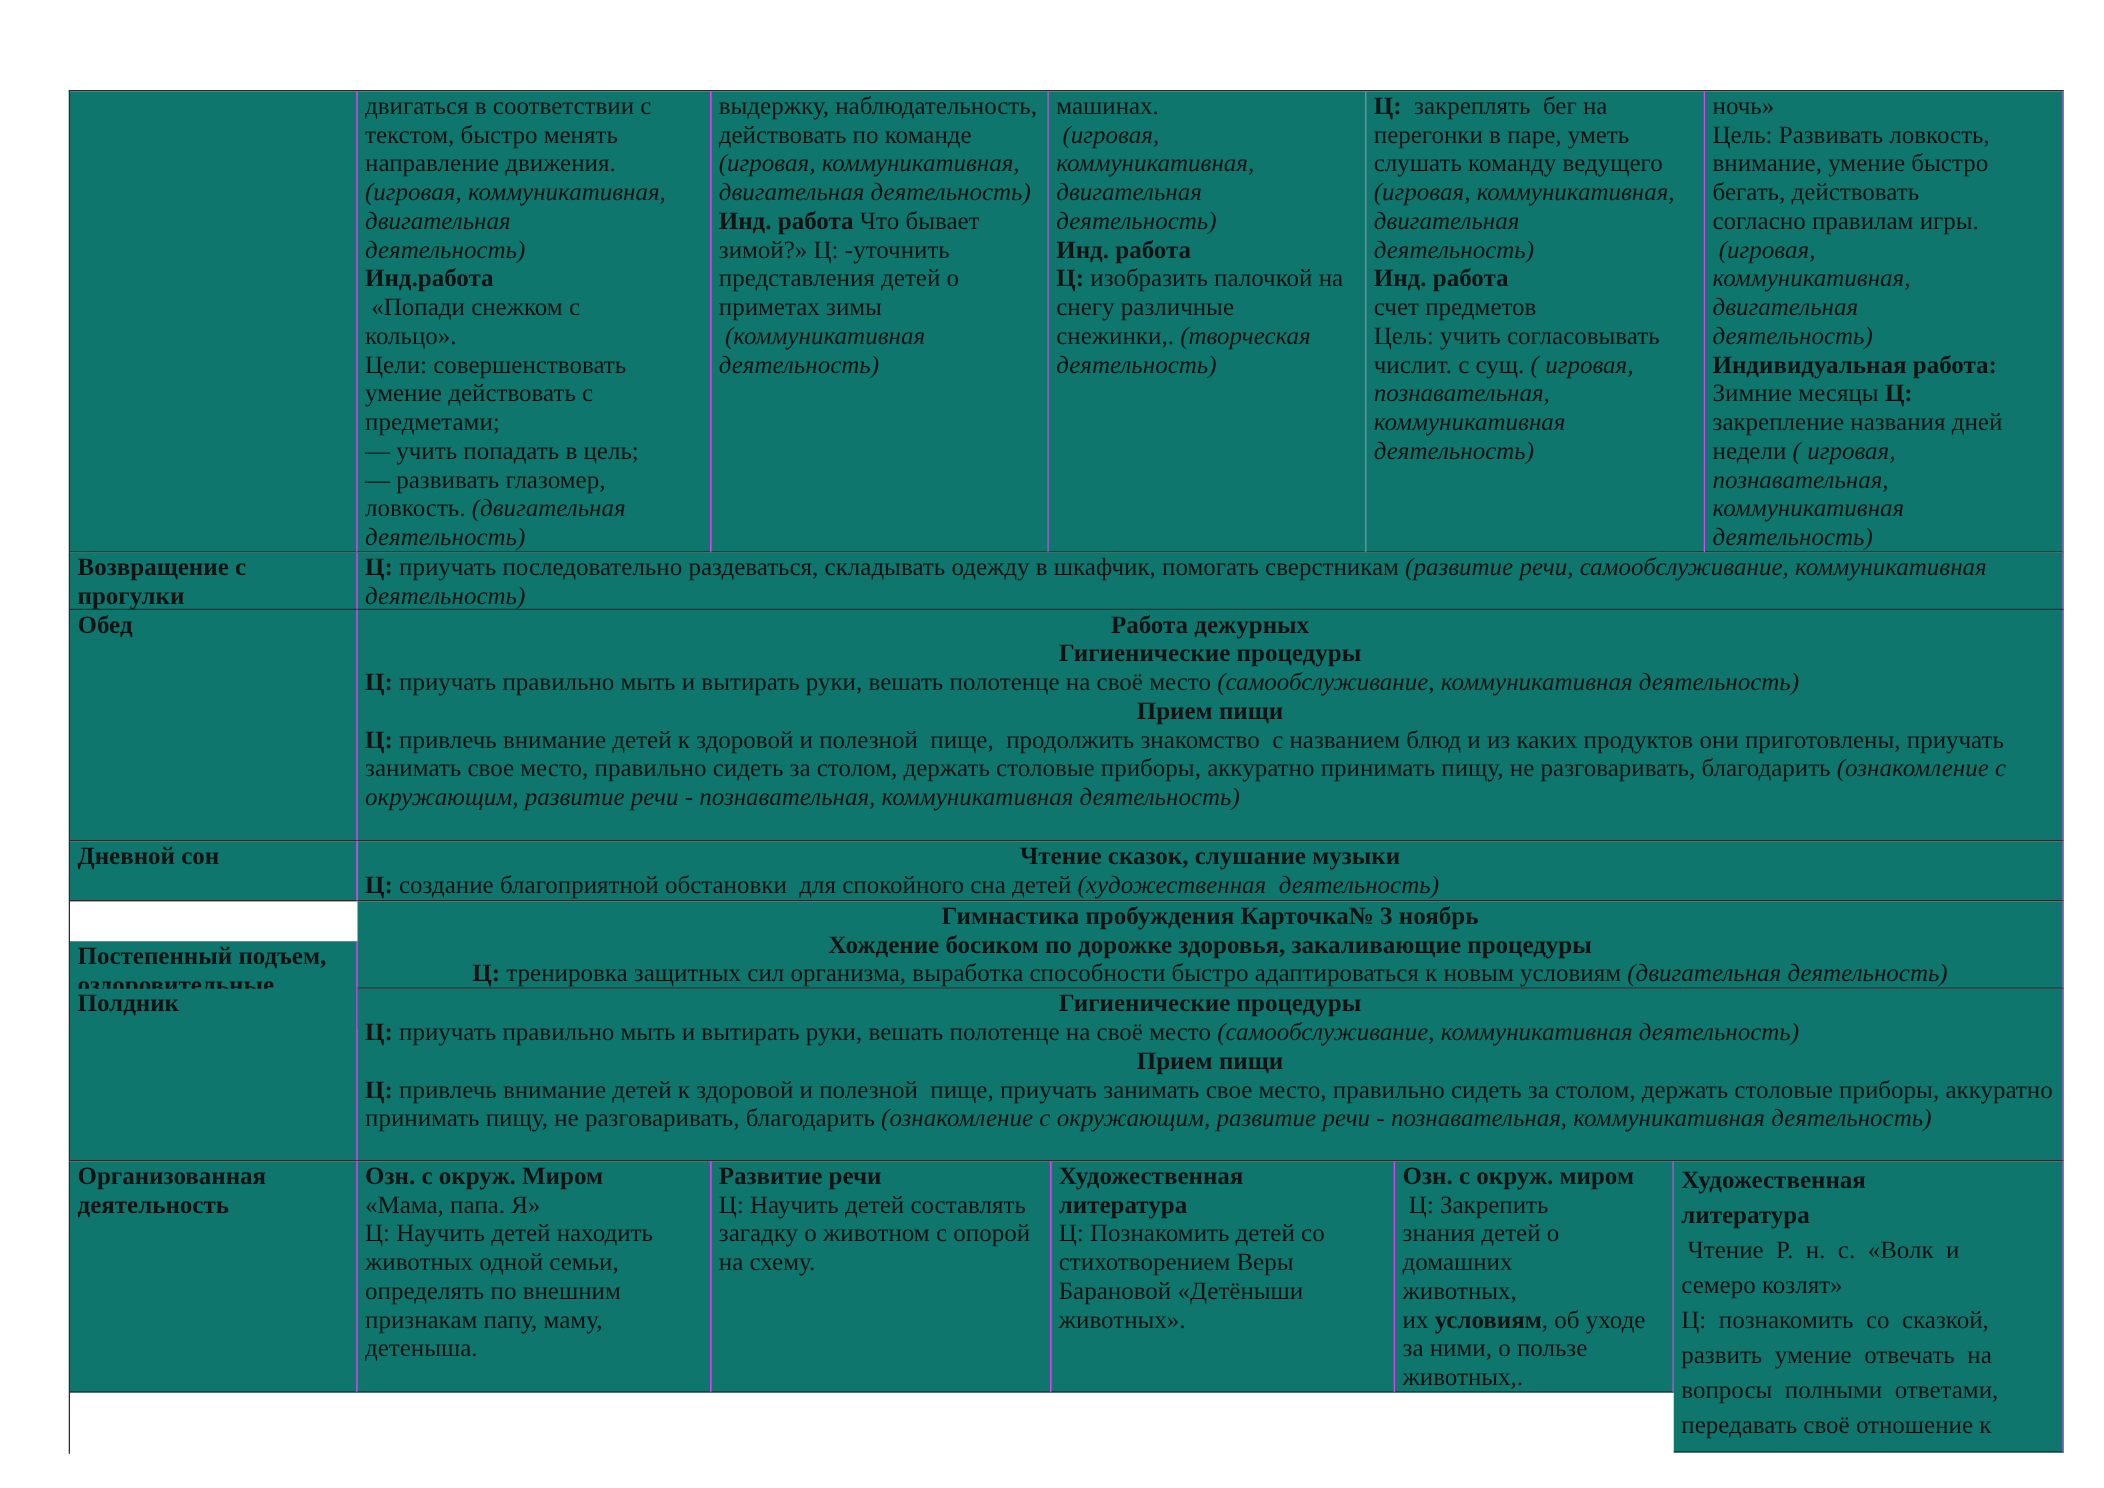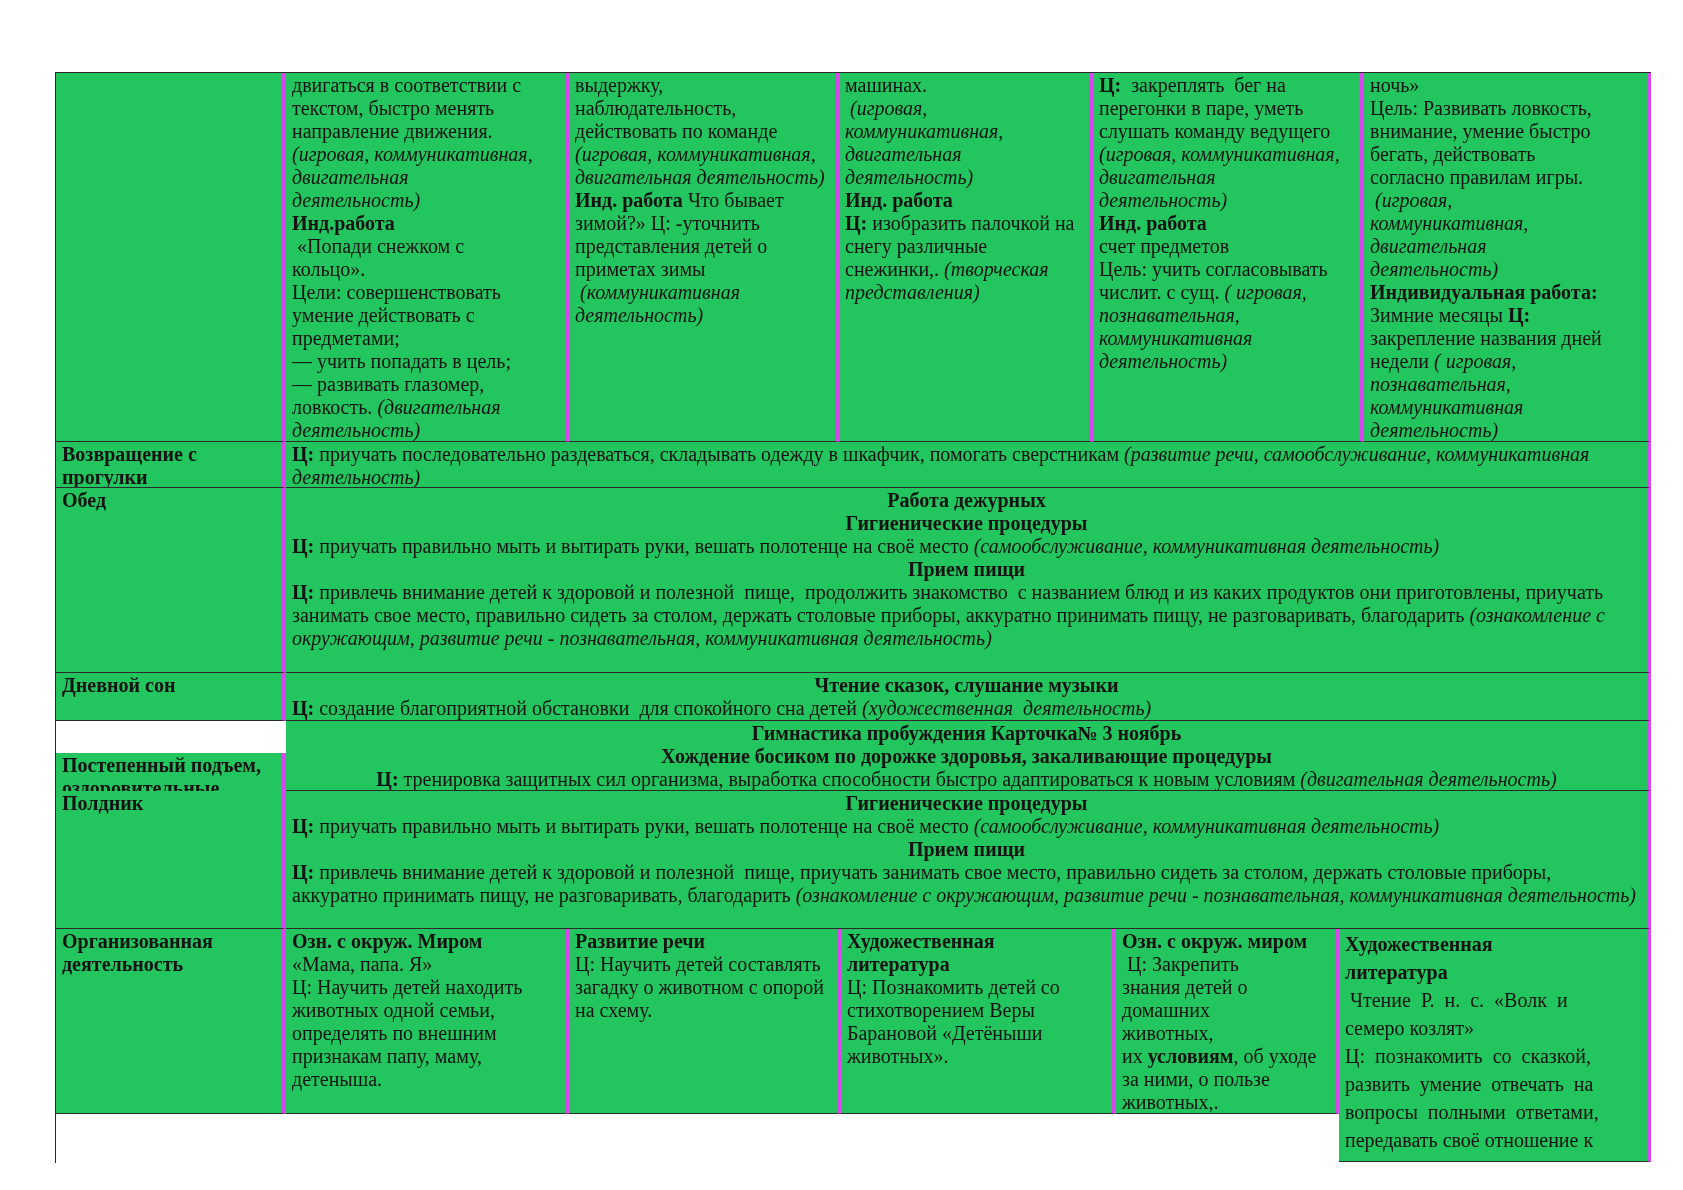--- a/index.html
+++ b/index.html
@@ -6,22 +6,22 @@
   .page{
     position:relative;width:1683px;height:1190px;background:#ffffff;
     font-family:"Liberation Serif","DejaVu Serif",serif;
     font-size:20px;line-height:23px;color:#121212;overflow:hidden;
   }
   .tbl{position:absolute;box-sizing:border-box;}
   .tbl-top{border-top:1px solid #2b2b2b;border-left:1px solid #2b2b2b;}
   .tbl-bottom{border-left:1px solid #2b2b2b;}
   .cell{
     position:absolute;box-sizing:border-box;
-    border-right:4px solid #d946ef;border-bottom:1px solid #2b2b2b;
-    padding:1px 6px 0 6px;overflow:hidden;background:#22c55e;
+    border-right:1px solid #d946ef;border-bottom:1px solid #2b2b2b;
+    padding:1px 6px 0 6px;overflow:hidden;background:#0f766e;
   }
   .label-cell{font-weight:bold;}
   .tblock{white-space:pre-wrap;margin:0;}
   .seg-b{font-weight:bold;}
   .seg-i{font-style:italic;}
   .wide-lh{line-height:28px;}
 </style>
 </head>
 <body>
 
@@ -61,21 +61,21 @@
       <div class="cell" style="left: 783px; top: 0px; width: 254px; height: 369px;">
         <div class="tblock" style="text-align: left;"><span>машинах.
 </span><span class="seg-i"> (игровая,
 коммуникативная,
 двигательная
 деятельность)</span><span>
 </span><span class="seg-b">Инд. работа</span><span>
 </span><span class="seg-b">Ц:</span><span> изобразить палочкой на
 снегу различные
 снежинки,. </span><span class="seg-i">(творческая
-представления)</span></div>
+деятельность)</span></div>
       </div>
       <div class="cell" style="left: 1037px; top: 0px; width: 271px; height: 369px;">
         <div class="tblock" style="text-align: left;"><span class="seg-b">Ц:</span><span>  закреплять  бег на
 перегонки в паре, уметь
 слушать команду ведущего
 </span><span class="seg-i">(игровая, коммуникативная,
 двигательная
 деятельность)</span><span>
 </span><span class="seg-b">Инд. работа</span><span>
 счет предметов

